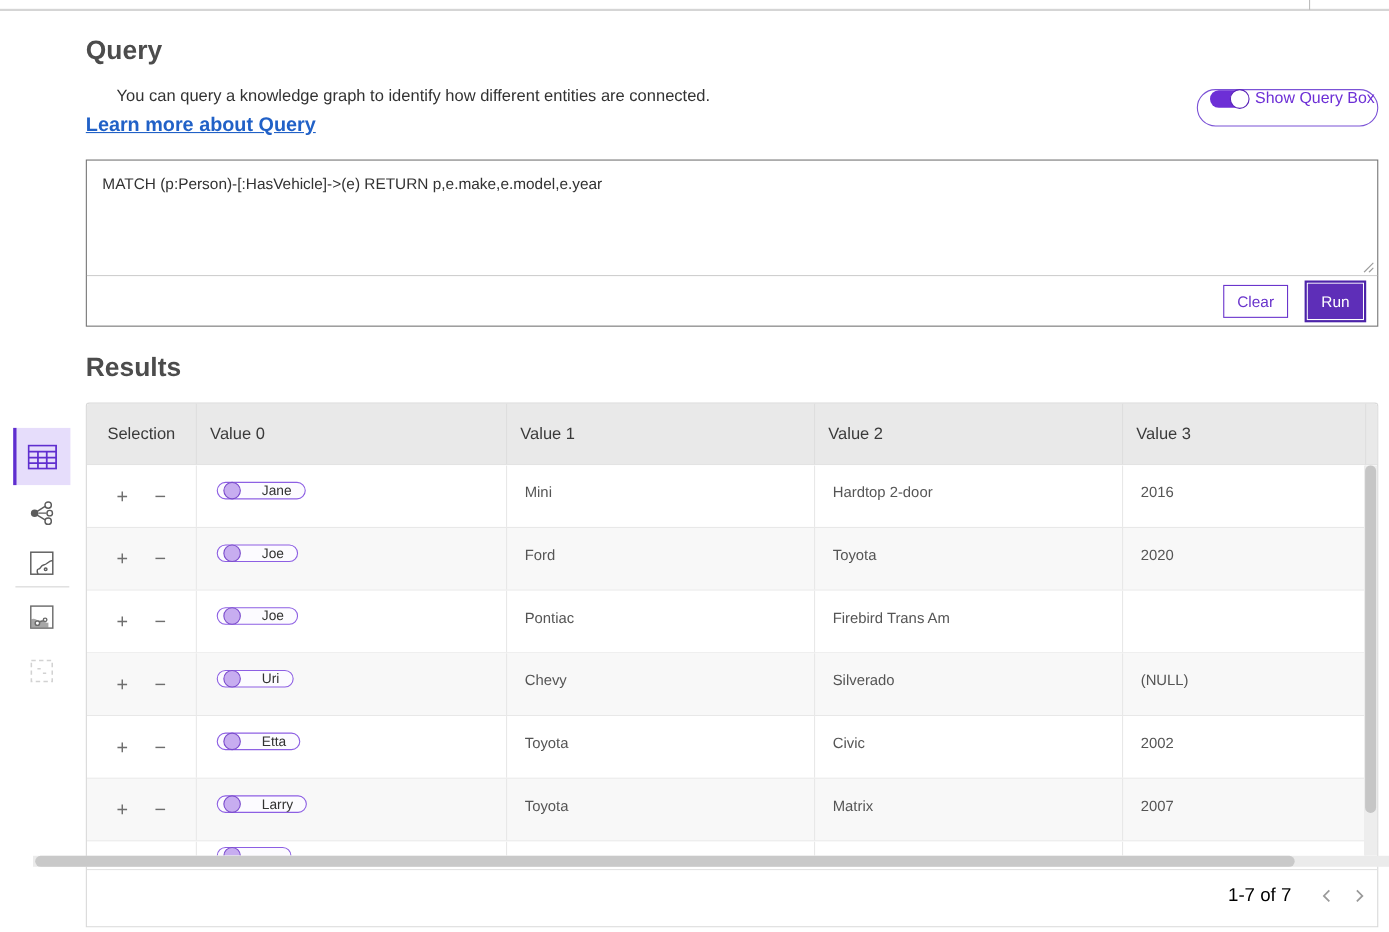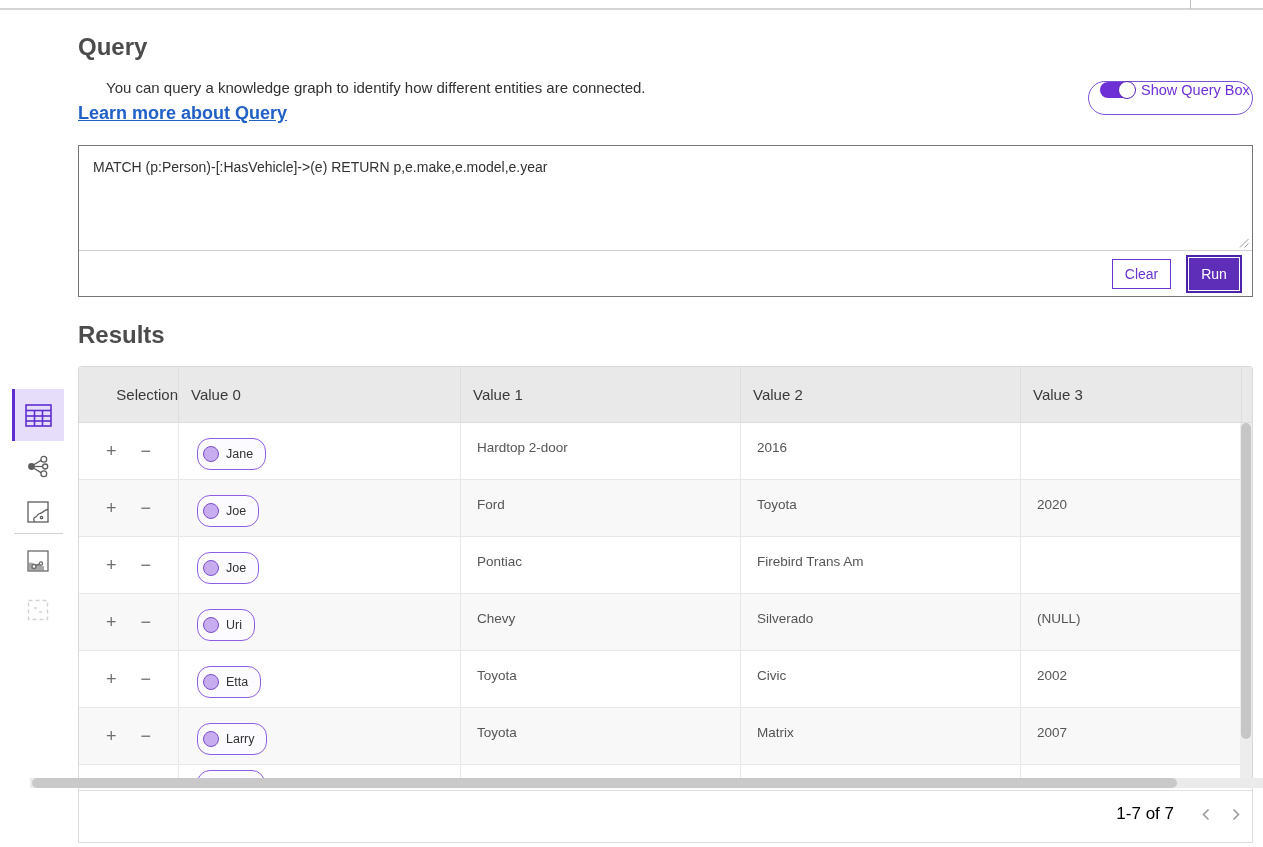--- a/index.html
+++ b/index.html
@@ -45,31 +45,31 @@
   .side-accent{position:absolute;left:0;top:0;width:3px;height:52px;background:#5f2ecf;}
   .side-div{position:absolute;left:14px;top:533px;width:49px;height:1px;background:#d4d4d4;}
 
   
   .card{position:absolute;left:78px;top:366px;width:1175px;height:477px;box-sizing:border-box;
         border:1px solid #d9d9d9;border-radius:3px 3px 0 0;background:#fff;}
   .thead{display:grid;grid-template-columns:100px 282px 280px 280px 221px;height:56px;background:#e9e9e9;
          border-bottom:1px solid #dcdcdc;box-sizing:border-box;border-radius:3px 3px 0 0;}
   .hcell{font-size:15px;color:#3a3a3a;line-height:55px;padding-left:12px;border-right:1px solid #dedede;
          box-sizing:border-box;white-space:nowrap;overflow:hidden;}
-  .hcell.center{text-align:right;padding-left:0;}
+  .hcell.center{text-align:center;padding-left:0;}
   .tscroll{position:relative;height:355px;overflow:hidden;}
   .trow{display:grid;grid-template-columns:100px 282px 280px 280px 221px;height:57px;box-sizing:border-box;
         border-bottom:1px solid #e8e8e8;background:#fff;}
   .trow.alt{background:#f8f8f8;}
   .cell{padding:17px 8px 0 16px;font-size:13.5px;color:#555;border-right:1px solid #e8e8e8;
         box-sizing:border-box;overflow:hidden;white-space:nowrap;}
   .cell.sel{display:flex;align-items:center;justify-content:center;gap:24px;padding:0;}
   .cell.v0{padding:15px 8px 0 18px;}
   .pm{background:none;border:none;color:#6e6e6e;font-size:18px;line-height:1;padding:0;cursor:pointer;font-family:inherit;}
-  .chip{display:inline-flex;align-items:center;gap:7px;height:32px;padding:0 12px 0 5px;box-sizing:border-box;
+  .chip{display:inline-flex;align-items:center;gap:19px;height:16px;padding:0 12px 0 5px;box-sizing:border-box;
         border:1px solid #8d5fe3;border-radius:13px;background:#fcfbff;cursor:pointer;}
   .chip-dot{width:16px;height:16px;border-radius:50%;background:#c7adf0;border:1px solid #7b4ccc;box-sizing:border-box;flex:none;}
   .chip-label{font-size:12.5px;color:#323232;white-space:nowrap;}
   .partial{height:13px;overflow:hidden;border-bottom:none;}
   .partial .cell{padding-top:5px;}
 
   .vscroll{position:absolute;right:0;top:0;width:12px;height:355px;background:#ededed;}
   .vthumb{position:absolute;left:1px;top:0;width:10px;height:316px;background:#c6c6c6;border-radius:5px;cursor:pointer;}
 
   .hscroll{position:absolute;left:30px;top:778px;width:1233px;height:10px;background:#ebebeb;}
@@ -176,20 +176,21 @@
     <div class="cell sel">
       <button class="pm">+</button>
       <button class="pm">−</button>
     </div>
     <div class="cell v0">
       <span class="chip">
         <span class="chip-dot"></span>
         <span class="chip-label">Jane</span>
       </span>
     </div>
+    <div class="cell">Mini</div>
     <div class="cell">Hardtop 2-door</div>
     <div class="cell">2016</div>
   </div>
 
   <div class="trow alt">
     <div class="cell sel">
       <button class="pm">+</button>
       <button class="pm">−</button>
     </div>
     <div class="cell v0">

